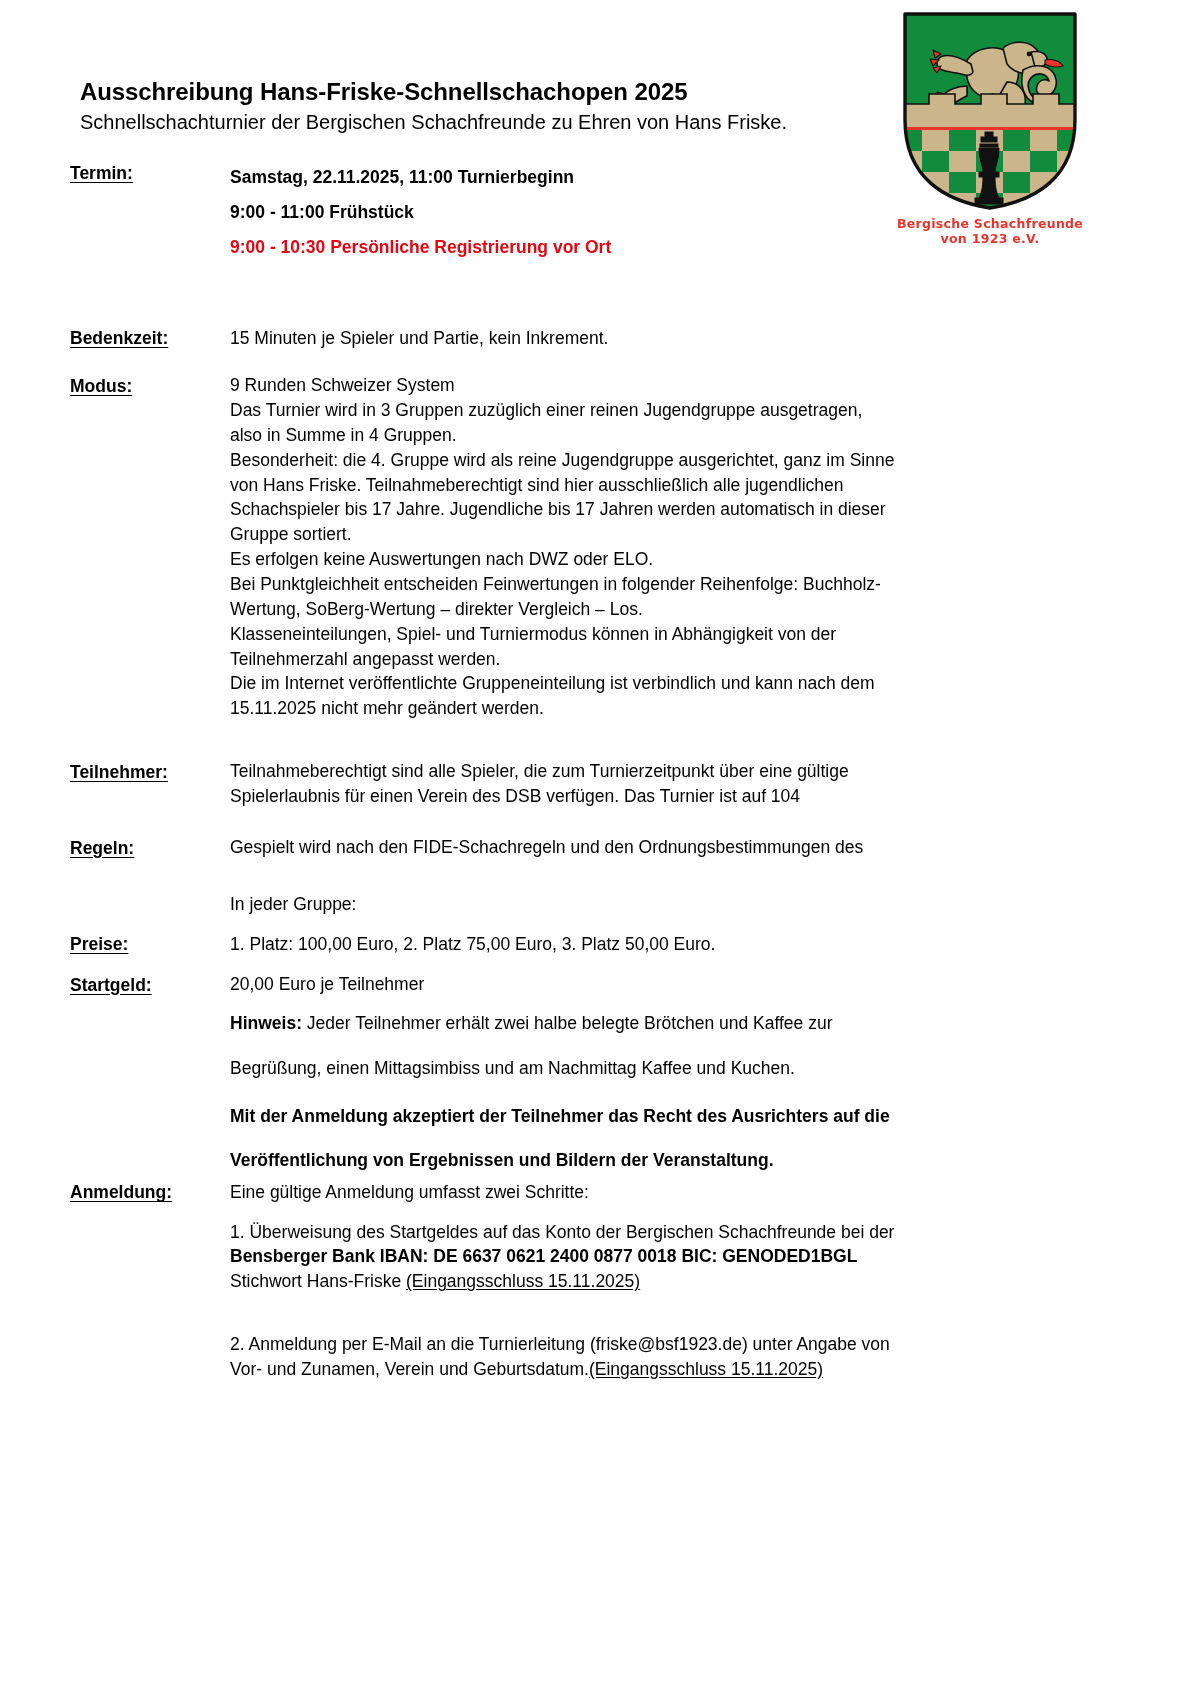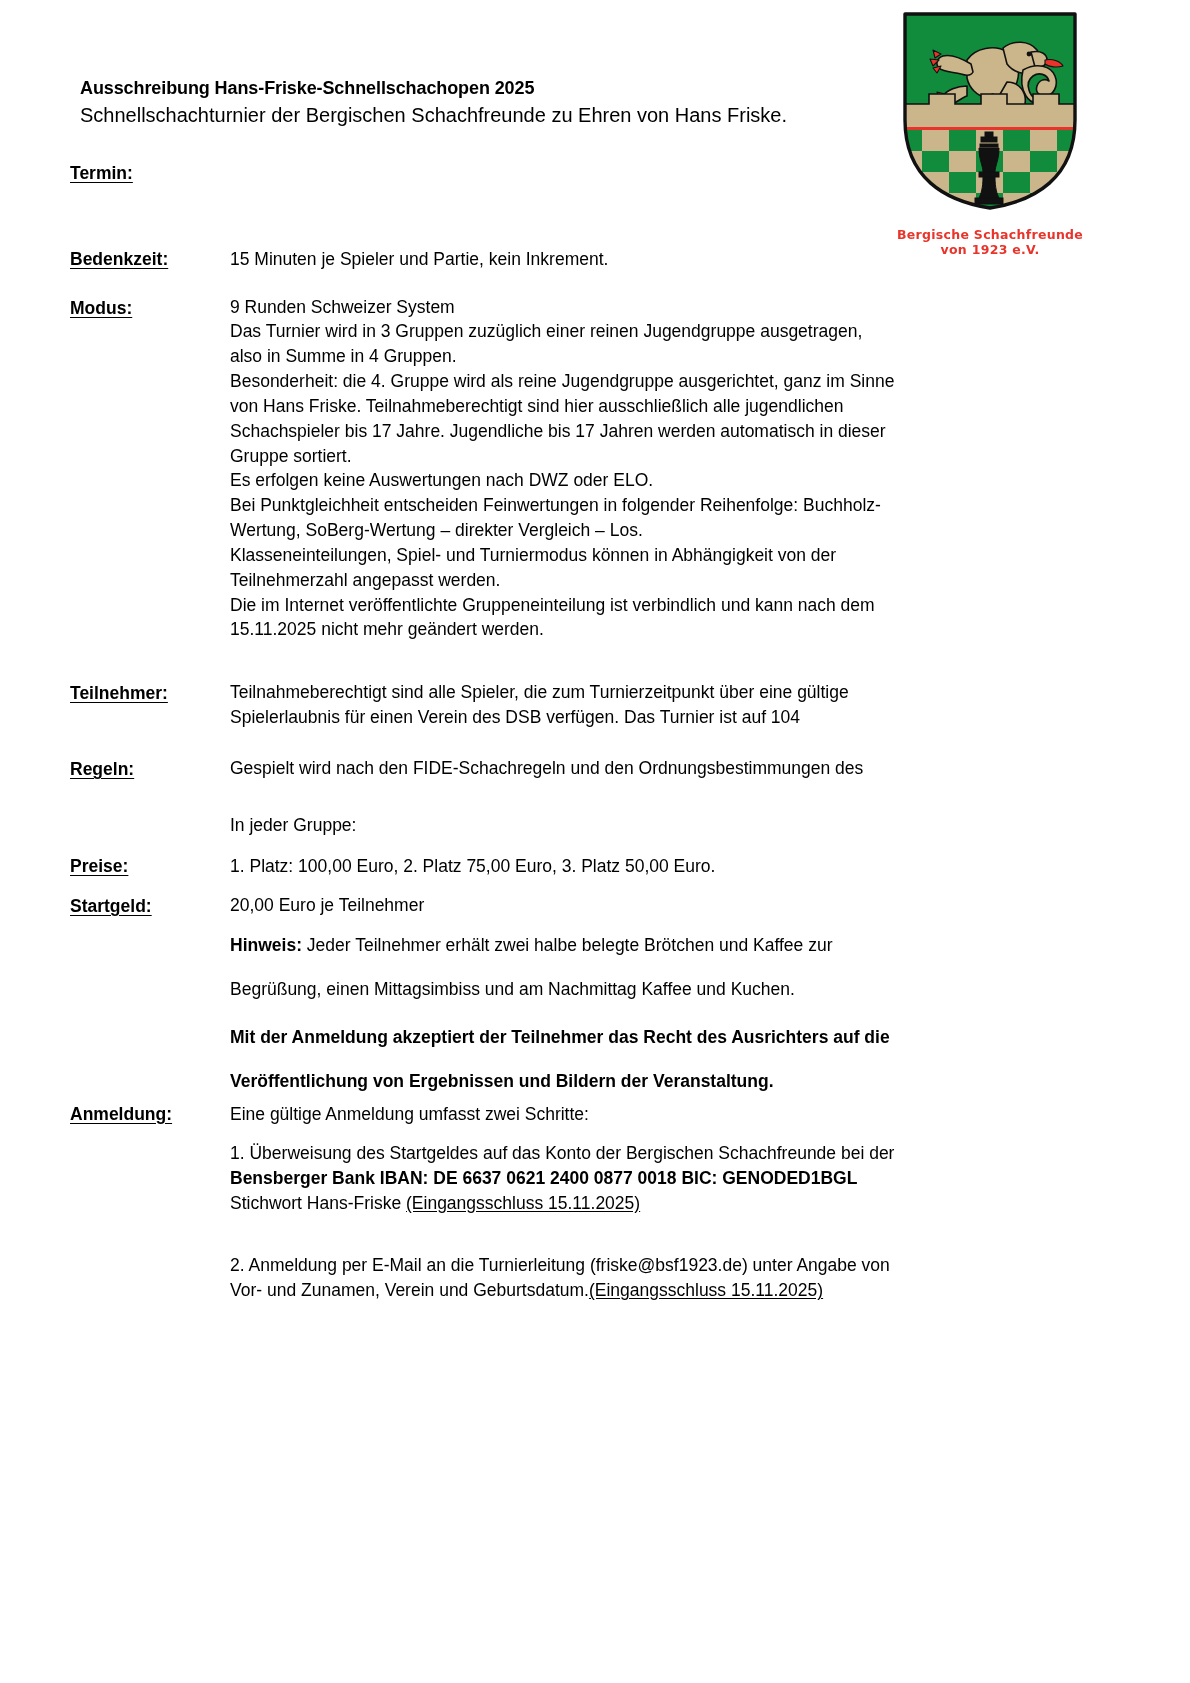--- a/index.html
+++ b/index.html
@@ -25,21 +25,21 @@
   }
 
   
   .header {
     position: absolute;
     left: 80px;
     top: 78px;
     width: 790px;
   }
   .doc-title {
-    font-size: 18px;
+    font-size: 24px;
     font-weight: bold;
     letter-spacing: -0.1px;
     line-height: 1.18;
     margin: 0 0 4px 0;
     white-space: nowrap;
   }
   .doc-subtitle {
     font-size: 20px;
     font-weight: normal;
     line-height: 1.2;
@@ -50,21 +50,21 @@
   
   .crest {
     position: absolute;
     left: 895px;
     top: 8px;
     width: 190px;
     text-align: center;
   }
   .crest svg { display: block; margin: 0 auto; }
   .crest-caption {
-    margin-top: 14px;
+    margin-top: 3px;
     color: #e8342a;
     font-family: "DejaVu Sans", sans-serif;
     font-size: 12.5px;
     font-weight: bold;
     line-height: 1.22;
     letter-spacing: 0.3px;
   }
 
   
   .content {
@@ -215,20 +215,25 @@
 
   <div class="header">
     <h1 class="doc-title">Ausschreibung Hans-Friske-Schnellschachopen  2025</h1>
     <p class="doc-subtitle">Schnellschachturnier der Bergischen Schachfreunde zu Ehren von Hans Friske.</p>
   </div>
 
   <div class="content">
 
     <div class="row">
       <div class="label">Termin:</div>
+      <div class="value line-wide">
+        <p class="b">Samstag, 22.11.2025, 11:00 Turnierbeginn</p>
+        <p class="b">9:00 - 11:00 Frühstück</p>
+        <p class="red">9:00 - 10:30 Persönliche Registrierung vor Ort</p>
+      </div>
     </div>
 
     <div class="sp-6"></div>
 
 
     <div class="sp-54"></div>
 
     <div class="row">
       <div class="label">Bedenkzeit:</div>
       <div class="value">

